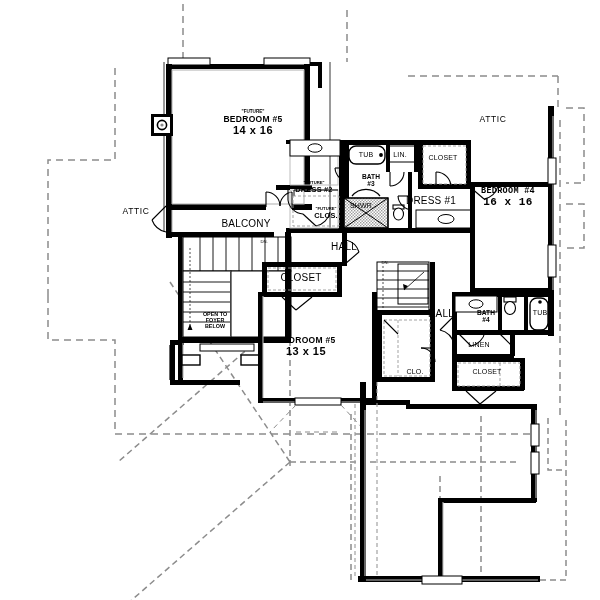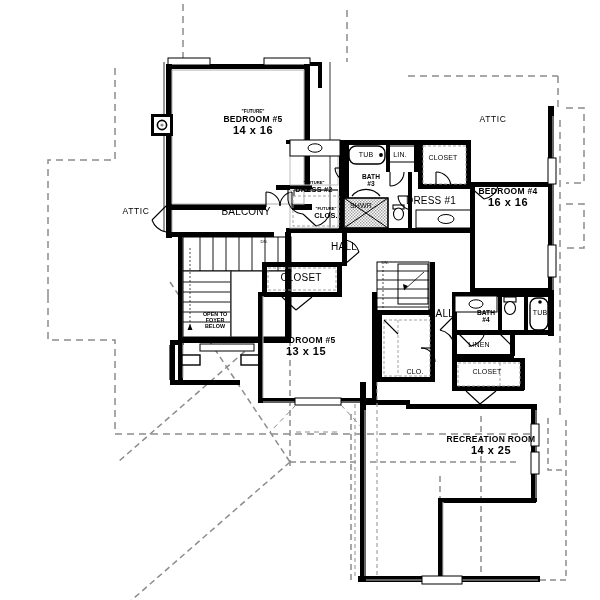--- a/index.html
+++ b/index.html
@@ -504,38 +504,34 @@
     </g>
 
   </svg>
 
   <div class="grp" style="left:253px; top:122px;">
     <div class="l1">"FUTURE"</div>
     <div class="l2">BEDROOM #5</div>
     <div class="l3">14 x 16</div>
   </div>
 
-  <div class="grp" style="left:508px; top:197px;">
+  <div class="grp" style="left:508px; top:197px;font-family:Liberation Mono, monospace;">
     <div class="l2">BEDROOM #4</div>
     <div class="l3">16 x 16</div>
   </div>
 
   <div class="grp" style="left:306px; top:346px;">
     <div class="l2">BEDROOM #5</div>
     <div class="l3">13 x 15</div>
   </div>
 
-  <div class="grp" style="left:491px; top:445px;">
-    <div class="l2">RECREATION ROOM</div>
-    <div class="l3">14 x 25</div>
-  </div>
 
   <div class="lbl lbl-attic" style="left:136px; top:212px;">ATTIC</div>
   <div class="lbl lbl-attic" style="left:493px; top:120px;">ATTIC</div>
-  <div class="lbl lbl-room" style="left:246px; top:212px;">BALCONY</div>
+  <div class="lbl lbl-room" style="left:246px; top:224px;">BALCONY</div>
   <div class="lbl lbl-room" style="left:344px; top:247px;">HALL</div>
   <div class="lbl lbl-room" style="left:441px; top:314px;">HALL</div>
   <div class="lbl lbl-room" style="left:301px; top:278px;">CLOSET</div>
   <div class="lbl lbl-small" style="left:443px; top:158px;">CLOSET</div>
   <div class="lbl lbl-small" style="left:487px; top:372px;">CLOSET</div>
   <div class="lbl lbl-room" style="left:431px; top:201px;">DRESS #1</div>
   <div class="lbl lbl-small" style="left:479px; top:345px;">LINEN</div>
   <div class="lbl lbl-small" style="left:400px; top:155px;">LIN.</div>
   <div class="lbl lbl-small" style="left:366px; top:155px;">TUB</div>
   <div class="lbl lbl-small" style="left:540px; top:313px;">TUB</div>

